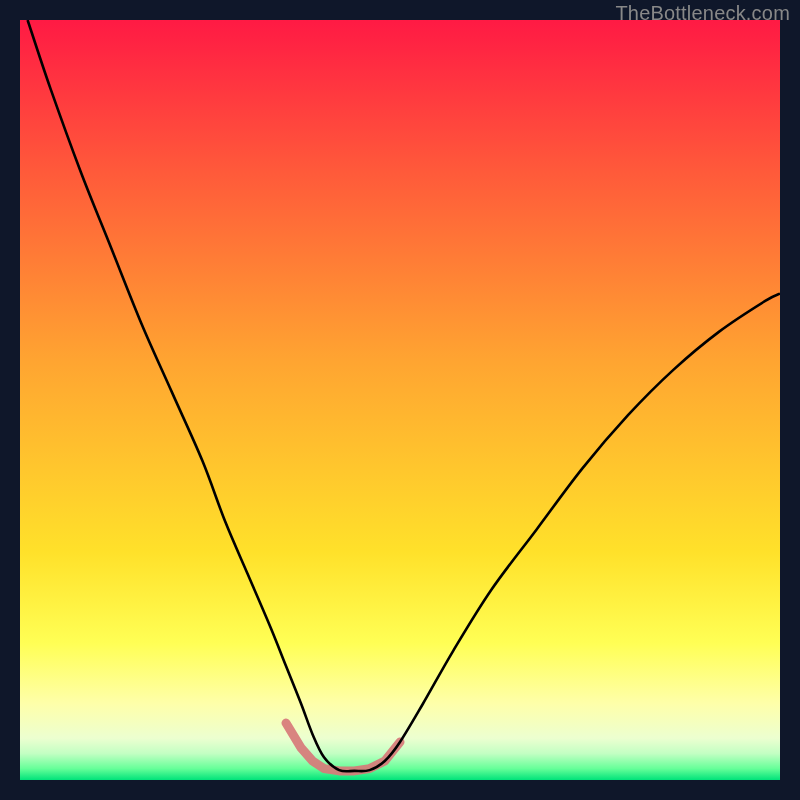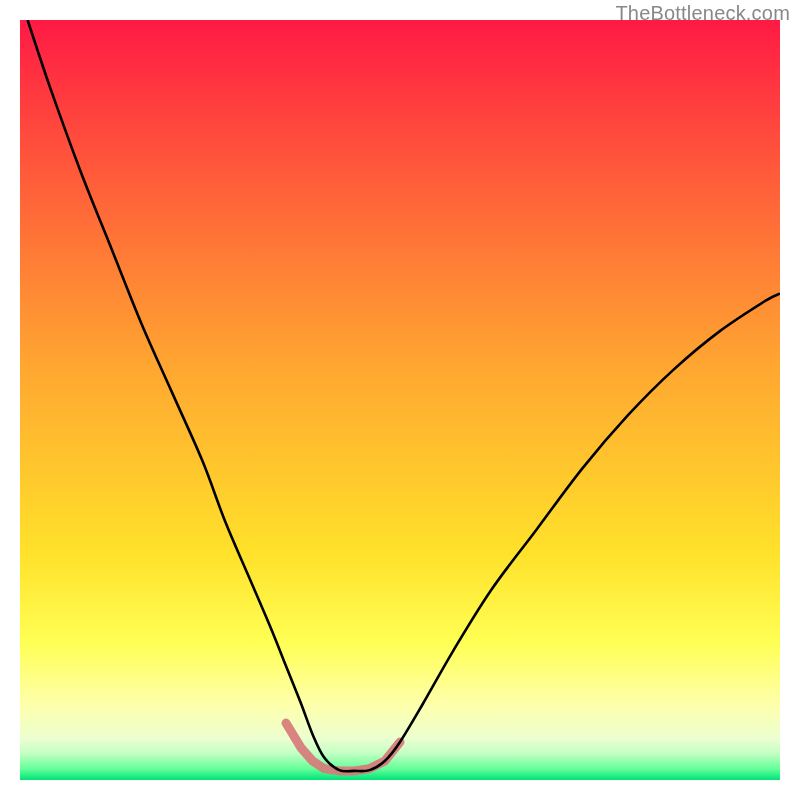--- a/index.html
+++ b/index.html
@@ -8,21 +8,21 @@
     width: 800px;
     height: 800px;
     overflow: hidden;
     background: #000;
     font-family: Arial, Helvetica, sans-serif;
   }
   .frame {
     position: absolute;
     top: 0; left: 0;
     width: 800px; height: 800px;
-    background: #ffffff;
+    background: #0f172a;
   }
   .plot {
     position: absolute;
     top: 20px;
     left: 20px;
     width: 760px;
     height: 760px;
   }
   .watermark {
     position: absolute;

